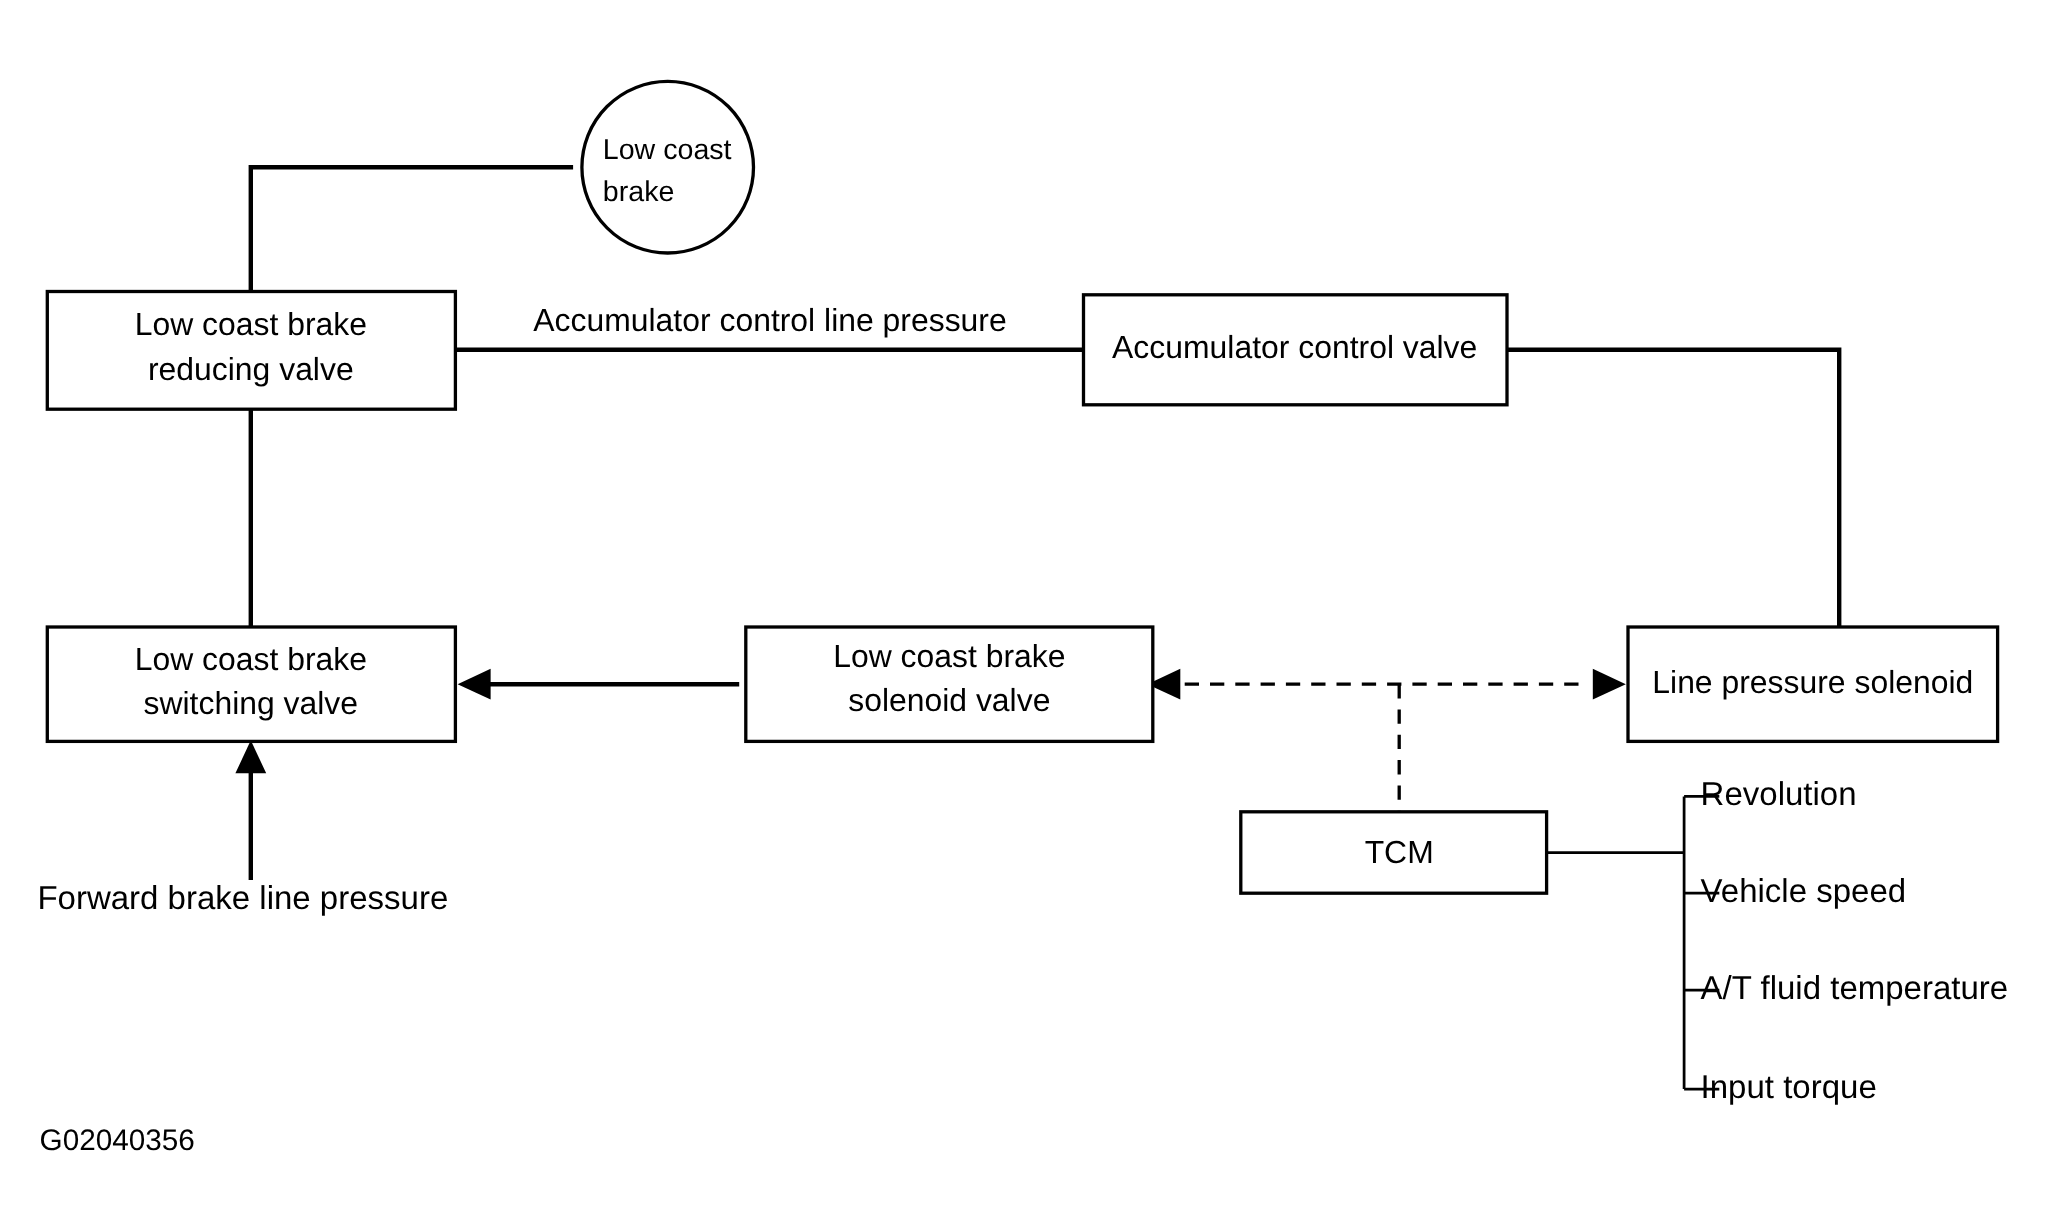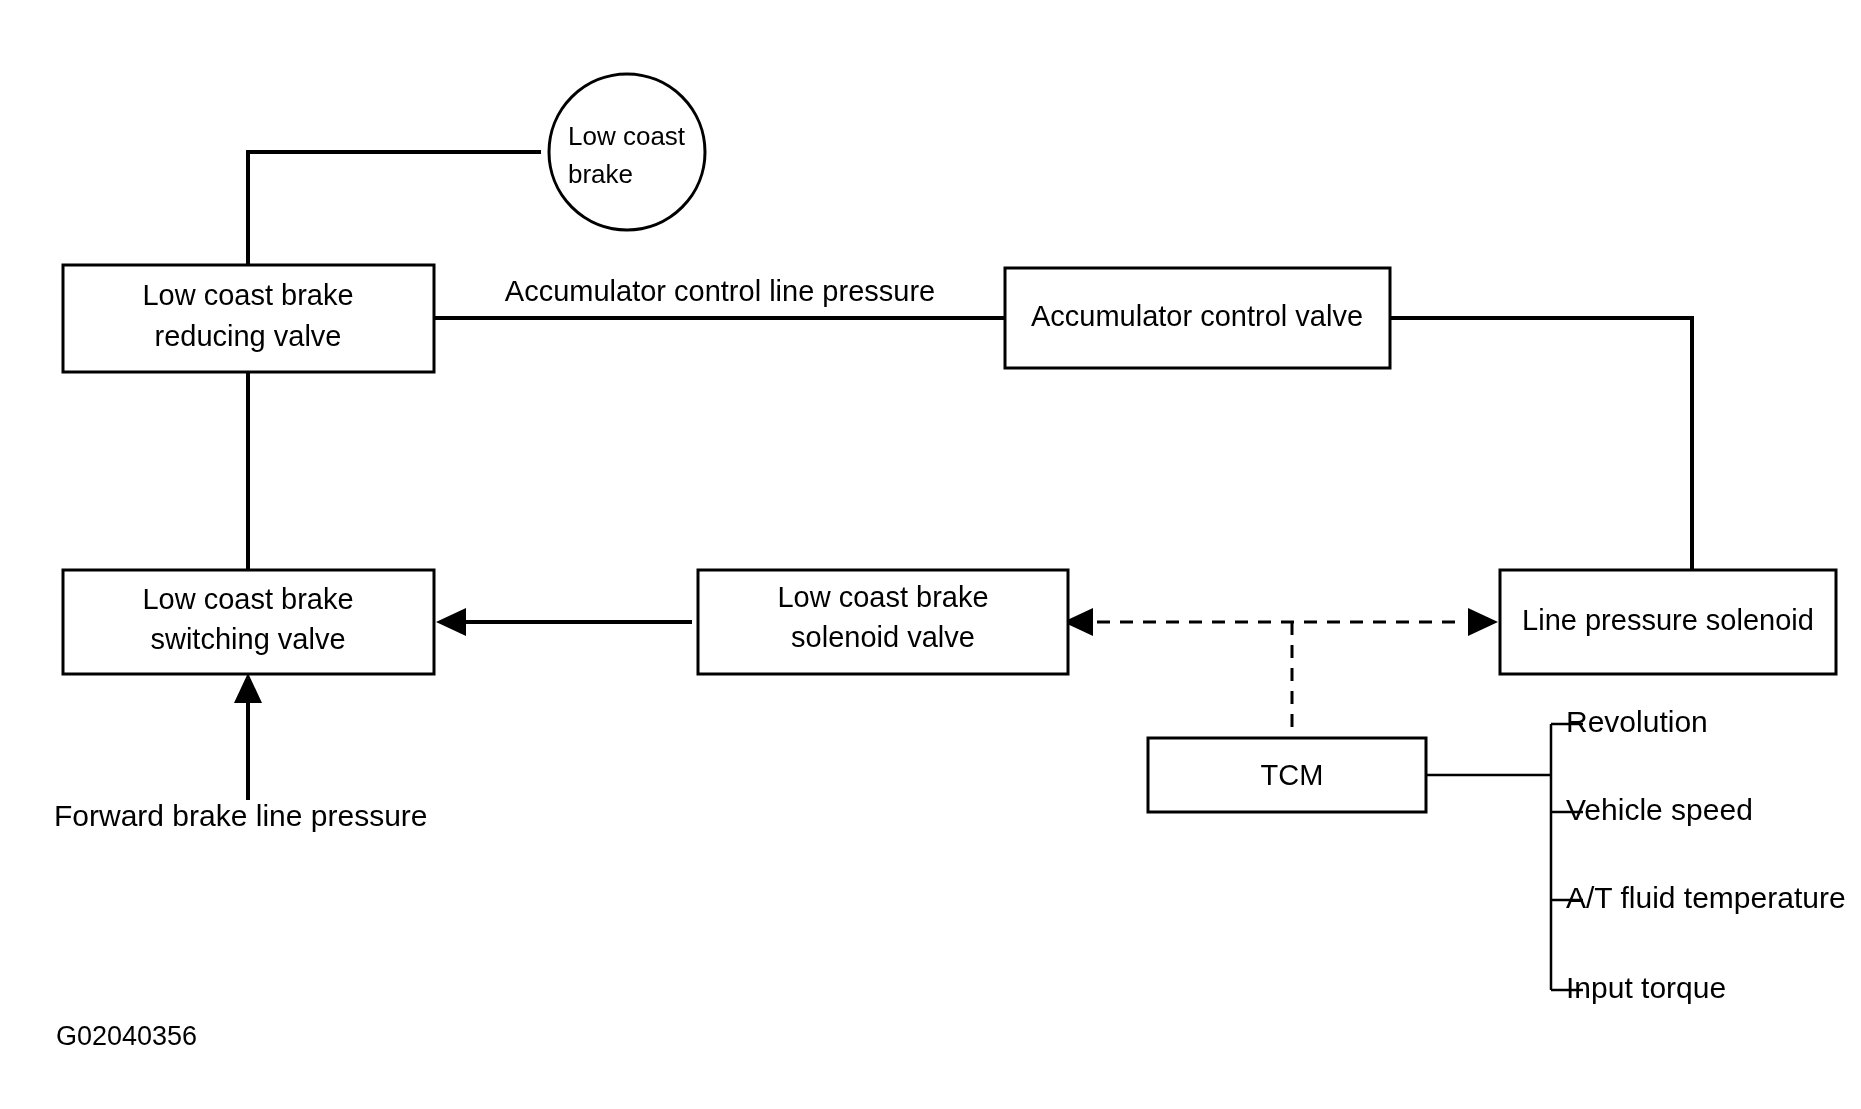--- a/index.html
+++ b/index.html
@@ -11,21 +11,20 @@
     width: 1861px;
     height: 1109px;
     font-family: "Liberation Sans", sans-serif;
     color: #000000;
     overflow: hidden;
   }
   #diagram-root {
     position: relative;
     width: 1805px;
     height: 1109px;
-    margin-left: 20px;
   }
   svg#diagram {
     display: block;
     width: 1861px;
     height: 1109px;
   }
   .box {
     fill: #ffffff;
     stroke: #000000;
     stroke-width: 3;

